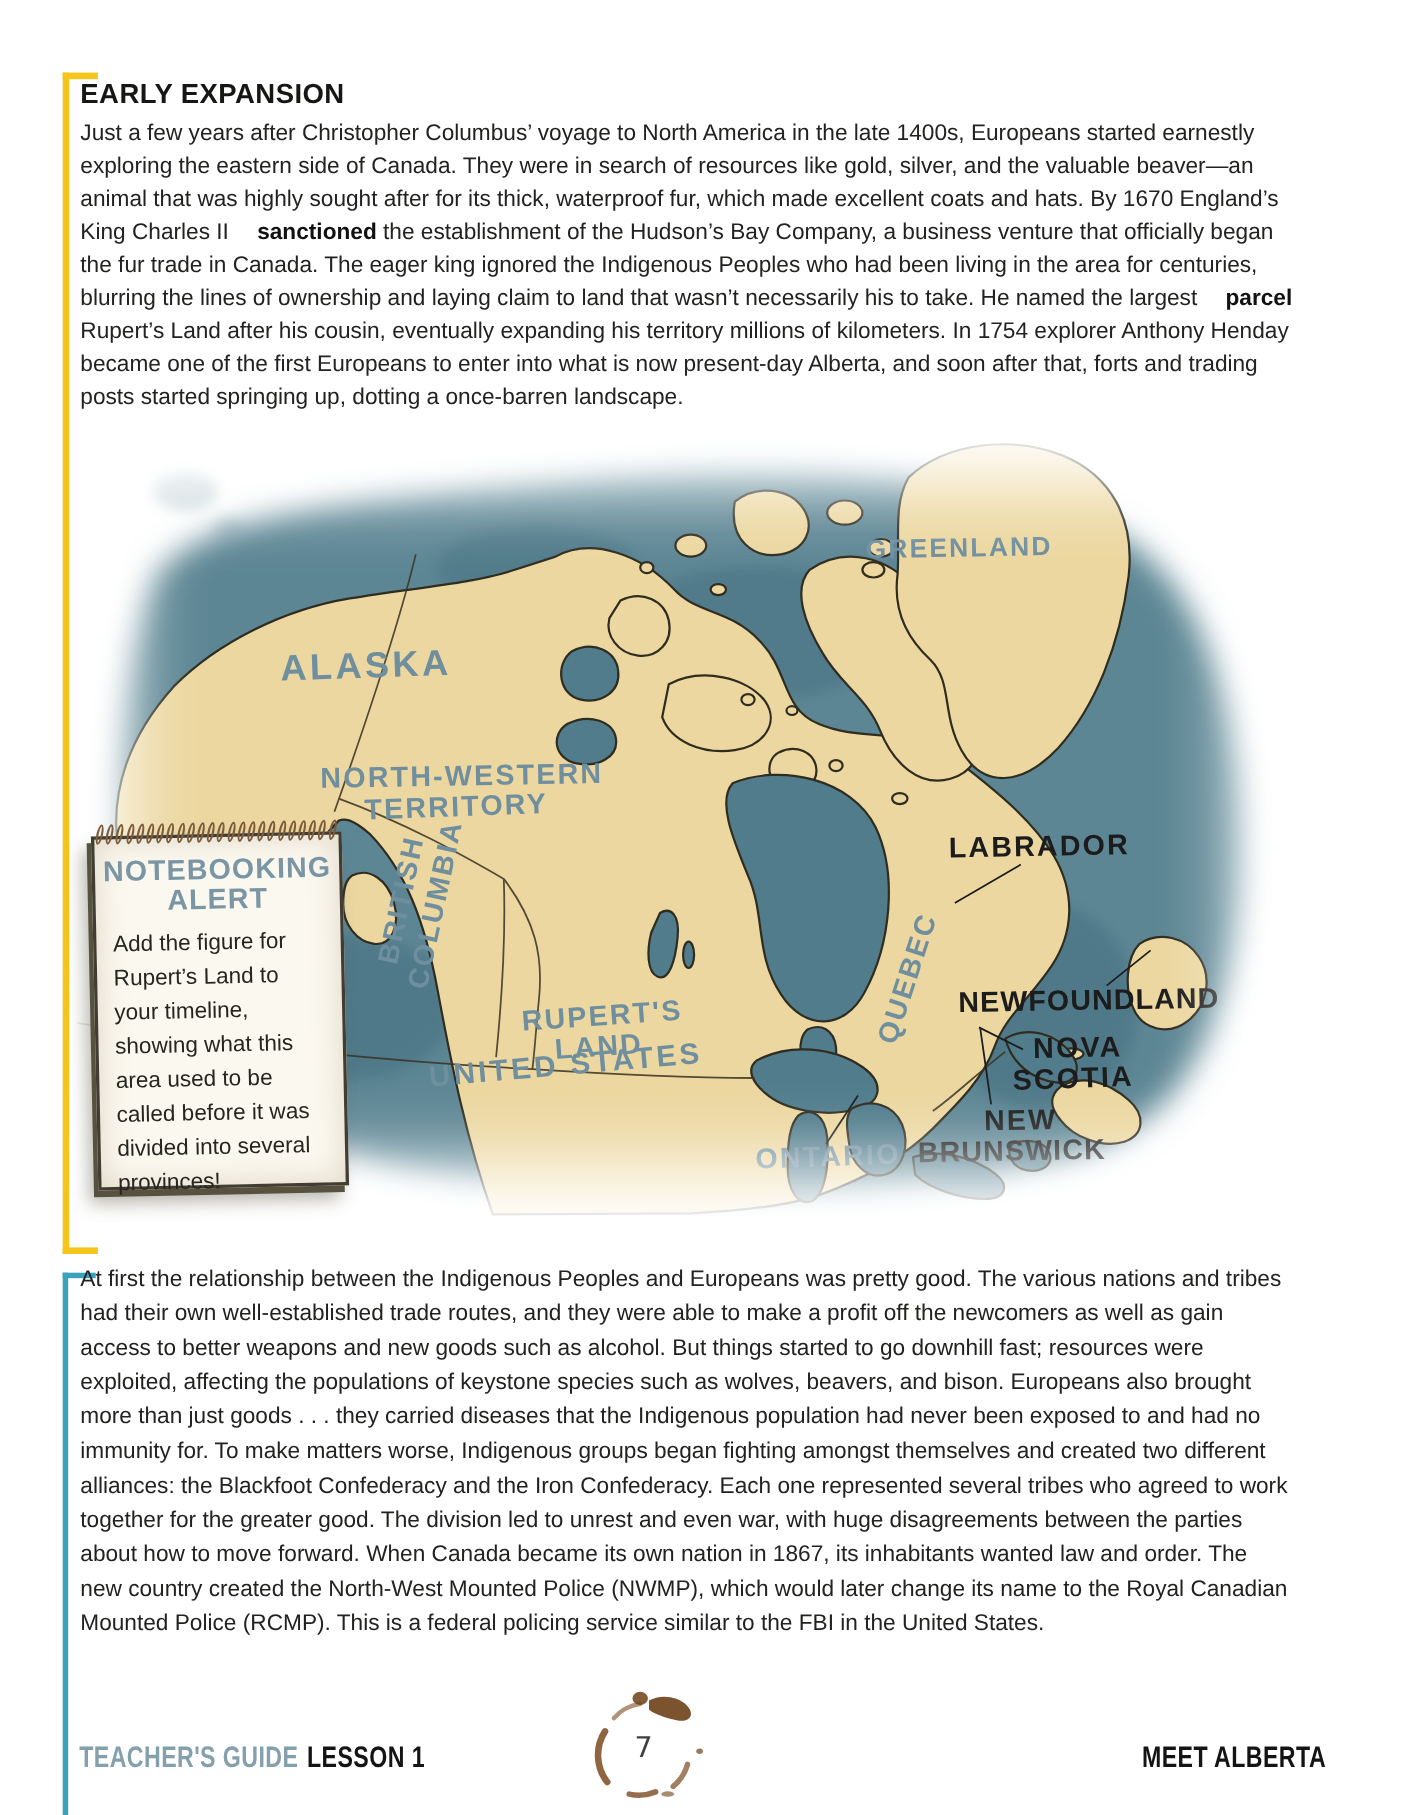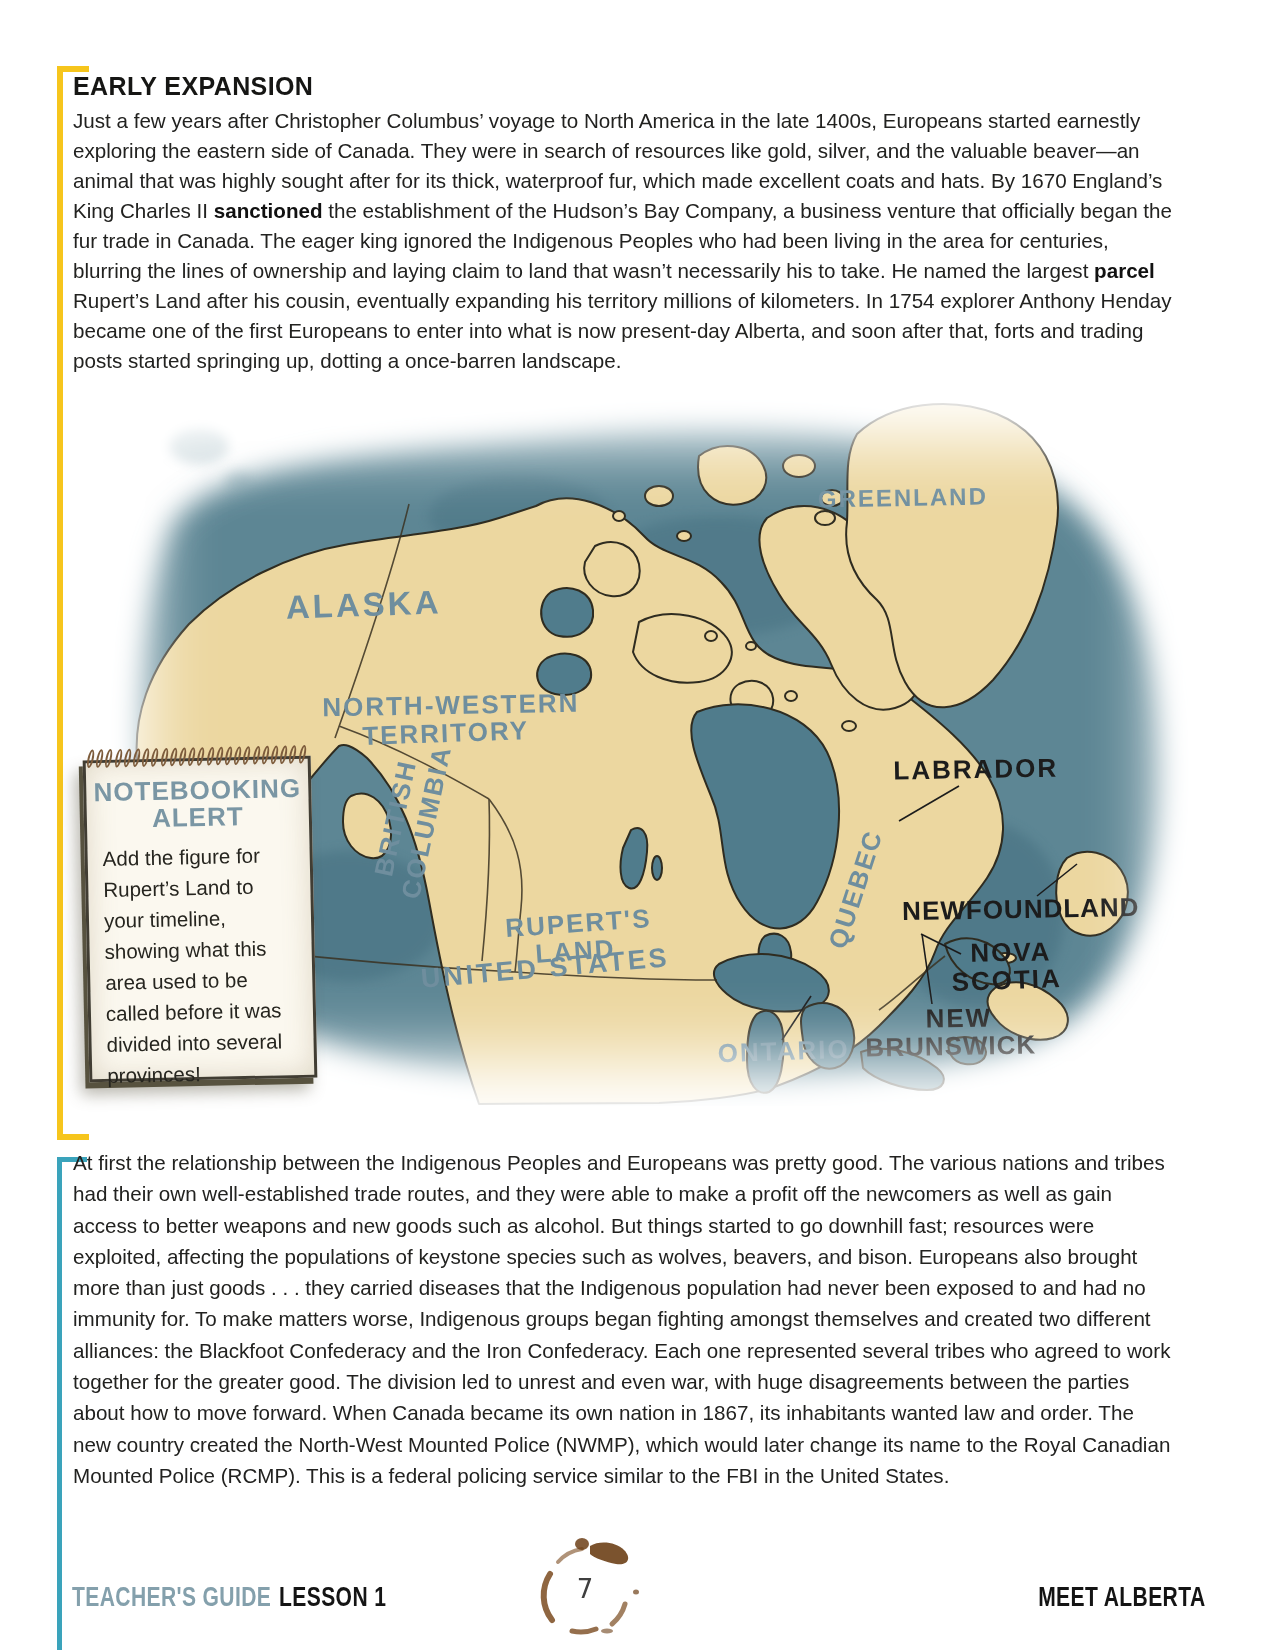--- a/index.html
+++ b/index.html
@@ -11,26 +11,26 @@
   .bracket-yellow{left:57px;top:66px;width:32px;height:1074px;
     border-left:6px solid #f6c51c;border-top:6px solid #f6c51c;border-bottom:6px solid #f6c51c;}
   .bracket-teal{left:57px;top:1157px;width:30px;height:545px;
     border-left:5px solid #3aa3bb;border-top:5px solid #3aa3bb;border-bottom:5px solid #3aa3bb;}
 
   
   .heading{position:absolute;left:73px;top:72px;font-size:25px;font-weight:800;
     letter-spacing:.4px;color:#161614;}
   .para{position:absolute;left:73px;width:1102px;font-size:20.6px;line-height:30px;
     font-weight:400;color:#222220;}
-  .para b{font-weight:800;color:#111;}
+  .para b{font-weight:800;color:#111;margin-left:20px;}
   #para1{top:106px;}
   #para2{top:1147px;line-height:31.3px;}
 
   
-  .map-wrap{position:absolute;left:99px;top:396px;width:1105px;height:710px;}
+  .map-wrap{position:absolute;left:68px;top:396px;width:1105px;height:710px;}
   .map-wrap::after{content:"";position:absolute;inset:0;pointer-events:none;
     box-shadow:inset 0 0 70px 45px #ffffff;}
   .map-label{font-family:"Liberation Sans",sans-serif;font-weight:700;}
 
   
   .notepad{position:absolute;left:86px;top:758px;width:228px;height:322px;box-sizing:border-box;
     background:#fbf8ef;border:3px solid #413d33;transform:rotate(-1.2deg);
     box-shadow:-4px 6px 0 0 #57523f, -8px 12px 16px rgba(95,90,70,.45),
                inset 0 0 28px rgba(150,130,90,.28);z-index:5;}
   .spiral{position:absolute;top:-14px;left:2px;right:2px;display:flex;justify-content:space-between;}

